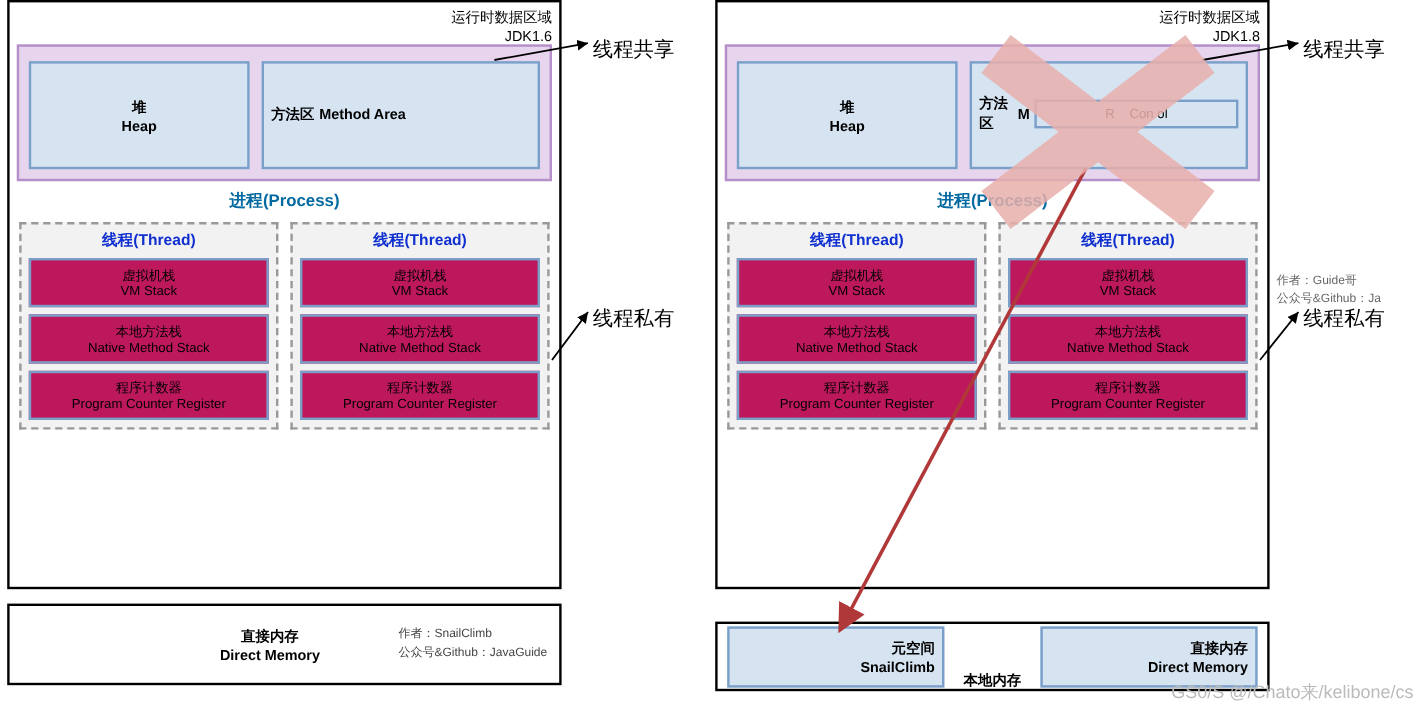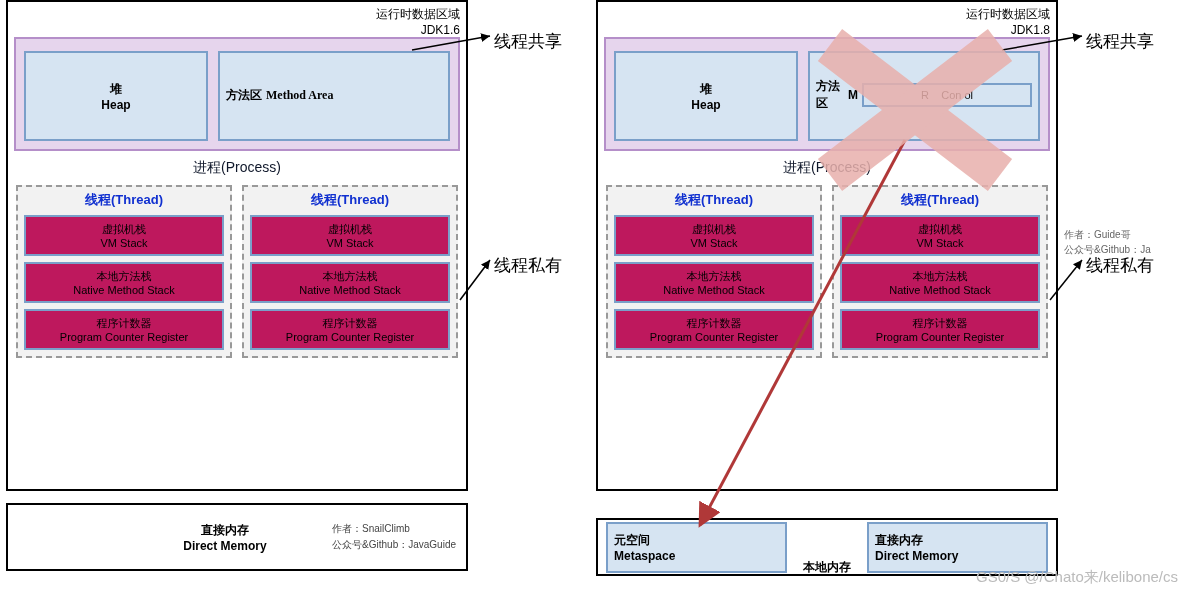--- a/index.html
+++ b/index.html
@@ -3,48 +3,48 @@
 <meta charset="utf-8">
 <style>
   * { box-sizing: border-box; margin: 0; padding: 0; }
   body { font-family: Arial, "Microsoft YaHei", sans-serif; font-size: 12px; background: #fff; width: 1184px; height: 591px; position: relative; overflow: hidden; }
   .panel { position: absolute; border: 2px solid #000; background: #fff; }
   .shared-box { border: 2px solid #b58fc9; background: #e6d5ed; padding: 12px 8px 8px; display: flex; gap: 10px; align-items: stretch; }
   .title { text-align: right; font-weight: normal; }
   .heap-box { border: 2px solid #7a9fc9; background: #d6e4f2; flex: 1; display: flex; flex-direction: column; align-items: center; justify-content: center; min-height: 90px; }
   .method-wrap { border: 2px solid #7a9fc9; background: #d6e4f2; flex: 1.2; display: flex; flex-direction: row; align-items: center; padding: 4px 6px 6px; gap: 4px; position: relative; }
   .constpool { border: 2px solid #7a9fc9; background: #d6e4f2; width: 100%; text-align: center; padding: 4px 2px; font-size: 11px; }
-  .process-lbl { font-weight: normal; color: #0f172a; text-align: center; font-size: 14px; }
+  .process-lbl { font-weight: bold; color: #0369a1; text-align: center; font-size: 14px; }
   .threads { display: flex; gap: 10px; padding: 2px; }
   .thread-box { border: 2px dashed #999; background: #f2f2f2; flex: 1; display: flex; flex-direction: column; align-items: stretch; padding: 4px 6px 6px; gap: 6px; }
   .thread-lbl { font-weight: bold; color: #1030d0; text-align: center; font-size: 13px; }
   .block { border: 2px solid #7a9fc9; background: #be185d; text-align: center; padding: 5px 2px; font-size: 11px; }
   .local-mem { border: 2px solid #000; background: #fff; display: flex; align-items: center; padding: 6px 8px; gap: 8px; }
-  .mem-box { border: 2px solid #7a9fc9; background: #d6e4f2; text-align: left; padding: 8px 6px; font-size: 12px; font-weight: bold; }
+  .mem-box { border: 2px solid #7a9fc9; background: #d6e4f2; text-align: right; padding: 8px 6px; font-size: 12px; font-weight: bold; }
   .arrow-lbl { position: absolute; font-size: 17px; }
   .credits { position: absolute; font-size: 10px; color: #666; line-height: 1.5; }
   .watermark { position: absolute; font-size: 15px; color: #bbb; }
   svg.overlay { position: absolute; top:0; left:0; pointer-events:none; }
 </style>
 </head>
 <body>
 
 <div class="panel" style="left:6px; top:0px; width:462px; height:491px; padding:4px 6px 8px;">
   <div class="title">
     <div>运行时数据区域</div>
     <div>JDK1.6</div>
   </div>
   <div class="shared-box" style="margin-top:0;">
     <div class="heap-box">
       <div style="font-weight:bold;">堆</div>
       <div style="font-weight:bold;">Heap</div>
     </div>
     <div class="method-wrap">
       <div style="font-weight:bold;">方法区</div>
-      <div style="font-weight:bold;font-family:Liberation Serif, serif;">Method Area</div>
+      <div style="font-weight:bold;">Method Area</div>
     </div>
   </div>
   <div class="process-lbl" style="margin:8px 0 6px;">进程(Process)</div>
   <div class="threads">
     <div class="thread-box">
       <div class="thread-lbl">线程(Thread)</div>
       <div class="block">
           <div>虚拟机栈</div>
           <div>VM Stack</div>
         </div>
@@ -138,21 +138,21 @@
           <div>程序计数器</div>
           <div>Program Counter Register</div>
         </div>
     </div>
   </div>
 </div>
 
 <div class="panel local-mem" style="left:596px; top:518px; width:462px; height:58px;">
   <div class="mem-box" style="flex:1;">
     <div>元空间</div>
-    <div>Metaspace</div>
+    <div>SnailClimb</div>
   </div>
   <div style="font-weight:bold; padding:0 8px;margin-top:40px;">本地内存</div>
   <div class="mem-box" style="flex:1;">
     <div>直接内存</div>
     <div>Direct Memory</div>
   </div>
 </div>
 
 <div class="arrow-lbl" style="left:494px; top:30px;">线程共享</div>
 <div class="arrow-lbl" style="left:494px; top:254px;">线程私有</div>

